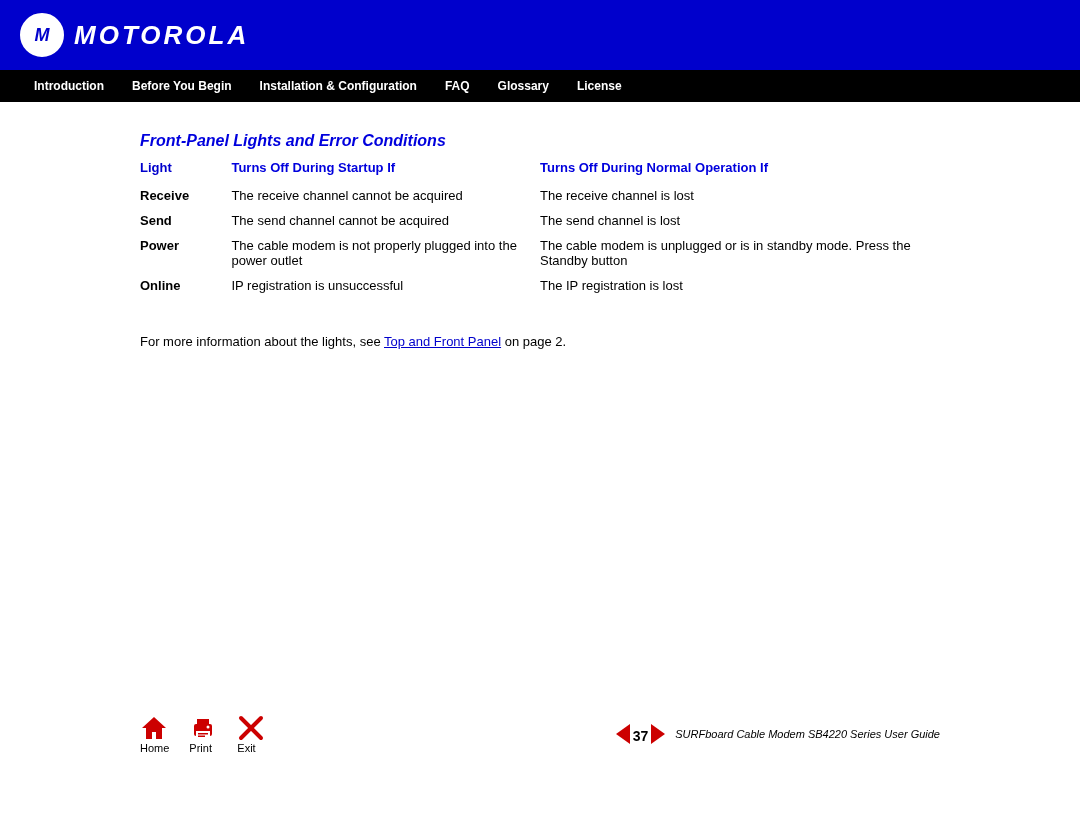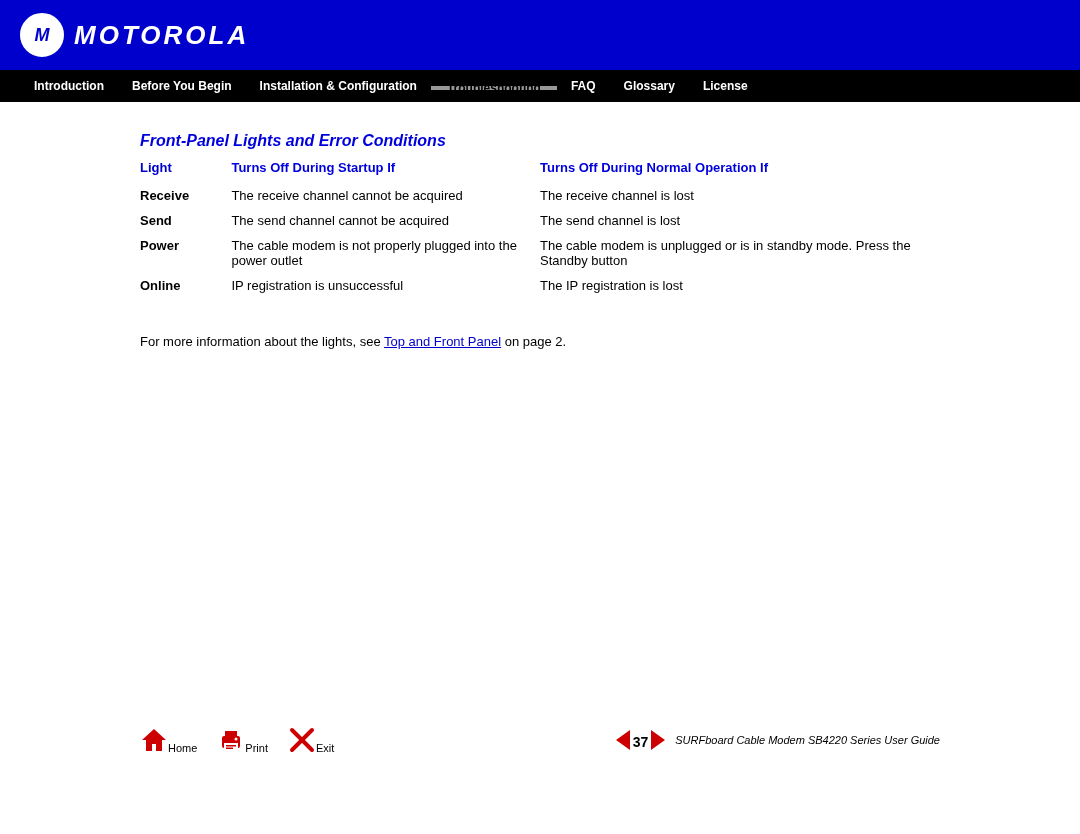--- a/index.html
+++ b/index.html
@@ -143,22 +143,22 @@
     }
 
     .footer-nav-icons {
       display: flex;
       align-items: center;
       gap: 20px;
     }
 
     .footer-icon-group {
       display: flex;
-      flex-direction: row;
-      align-items: flex-end;
+      flex-direction: column;
+      align-items: flex-start;
       gap: 0;
       cursor: pointer;
     }
 
     .footer-icon-label {
       font-size: 11px;
       color: #000;
     }
 
     
@@ -237,21 +237,20 @@
       </svg>
     </div>
     <div class="motorola-text">MOTOROLA</div>
   </div>
 </div>
 
 <div class="nav-bar">
   <button class="nav-item">Introduction</button>
   <button class="nav-item">Before You Begin</button>
   <button class="nav-item">Installation &amp; Configuration</button>
-  <button class="nav-item active">Troubleshooting</button>
   <button class="nav-item">FAQ</button>
   <button class="nav-item">Glossary</button>
   <button class="nav-item">License</button>
 </div>
 
 <div class="main-content">
   <div class="page-title">Front-Panel Lights and Error Conditions</div>
 
   <table class="content-table">
     <thead>

